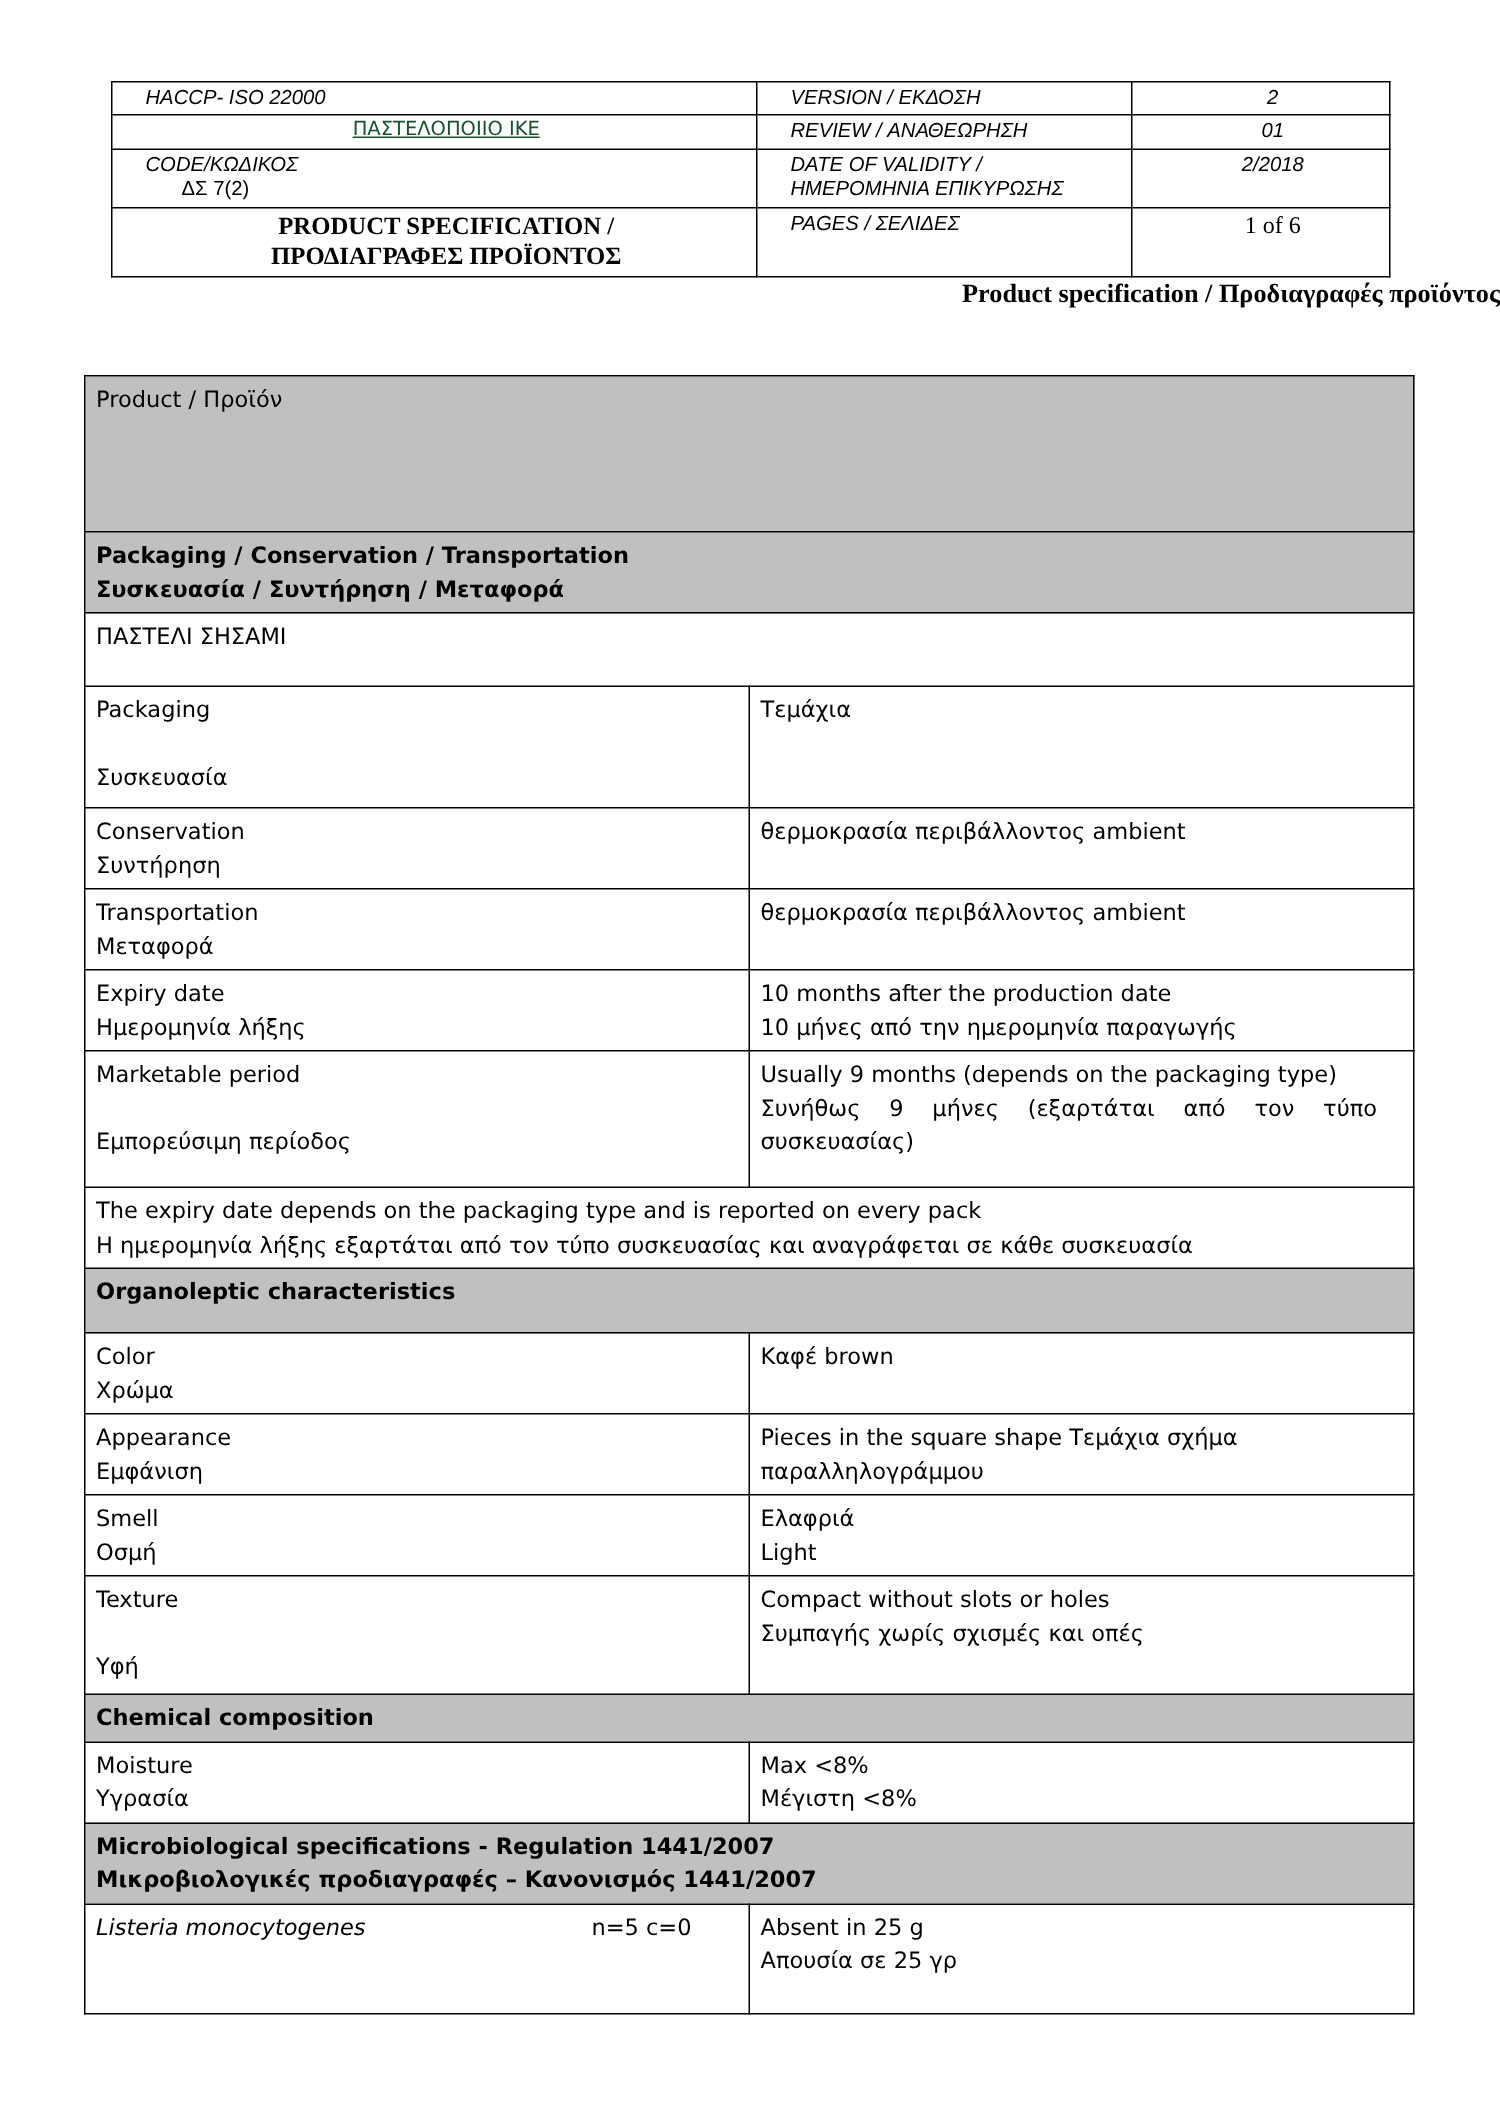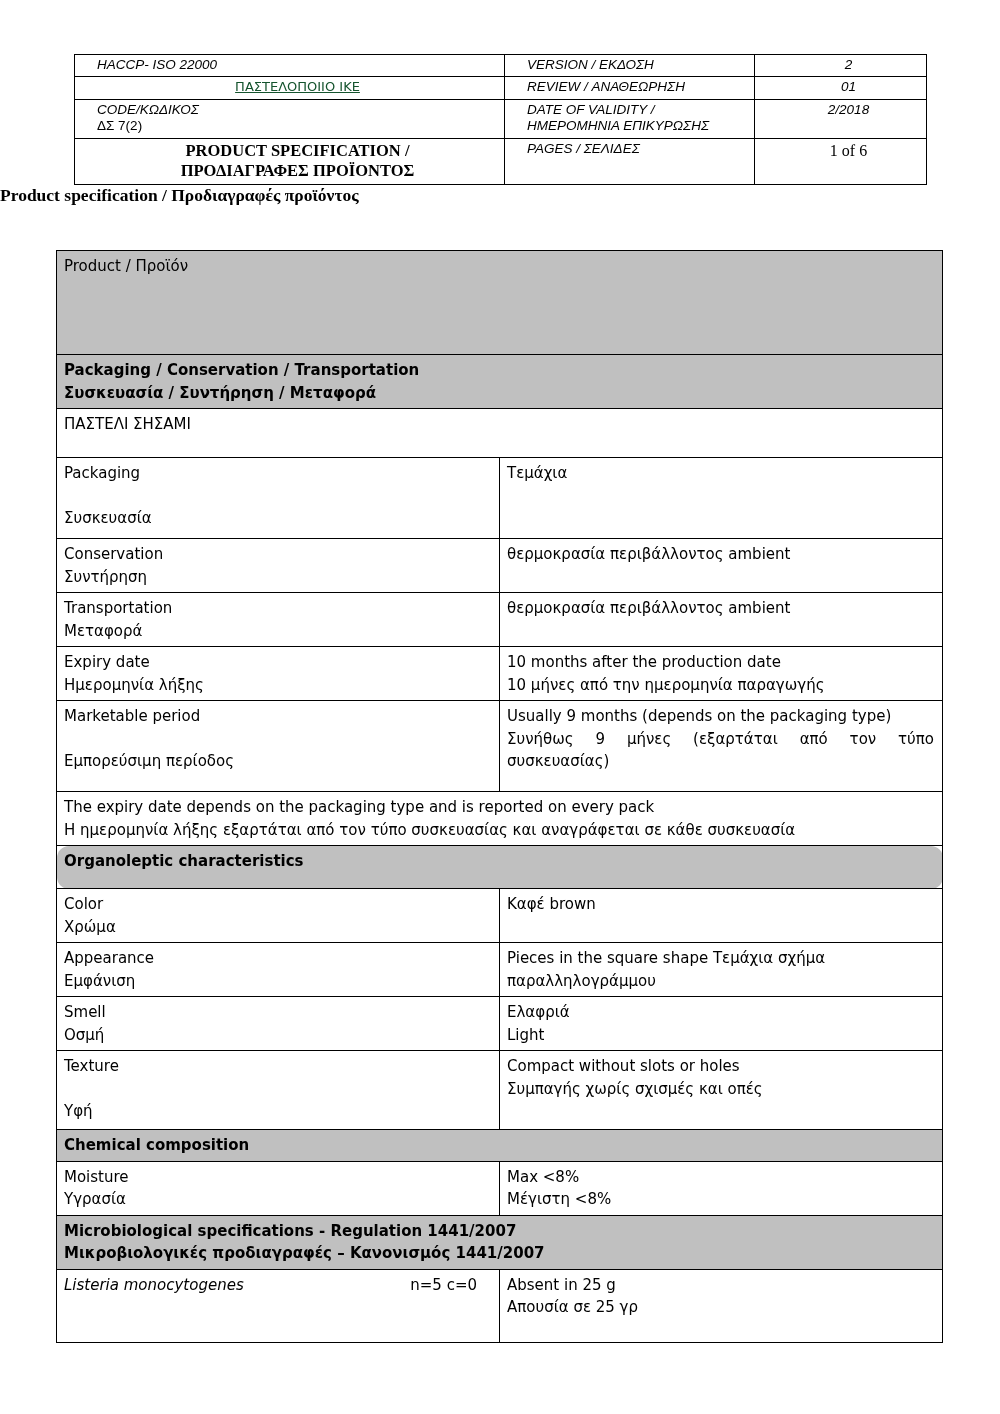--- a/index.html
+++ b/index.html
@@ -46,21 +46,21 @@
     text-decoration: underline;
     font-style: normal;
     font-family: "DejaVu Sans", sans-serif;
     font-size: 13px;
   }
   .code-row-inner {
     display: flex;
     flex-direction: column;
   }
   .code-row-inner .c1 { width: 175px; }
-  .code-row-inner .c2 { flex: 1; font-style: normal; font-family: "Liberation Sans", sans-serif; }
+  .code-row-inner .c2 { flex: 1; font-style: normal; font-family: "Liberation Sans", sans-serif; margin-left: 24px; }
 
   .spec-title-cell {
     text-align: center;
     font-family: "Liberation Serif", serif;
     font-style: normal;
     font-weight: bold;
     font-size: 16.5px;
     line-height: 1.28;
     padding-top: 6px;
     padding-bottom: 6px;
@@ -73,40 +73,40 @@
     padding-top: 12px;
   }
   .hdr-twoline { line-height: 1.22; }
 
   
   .doc-title {
     position: absolute;
     left: 0;
     top: 185px;
     width: 1000px;
-    text-align: left;
+    text-align: right;
     font-family: "Liberation Serif", serif;
     font-weight: bold;
     font-size: 17.5px;
   }
 
   
   .main-table {
     position: absolute;
     left: 56px;
     top: 250px;
     width: 887px;
     border-collapse: collapse;
     table-layout: fixed;
     font-size: 15px;
     line-height: 1.5;
   }
   .main-table td {
     border: 1.7px solid #000;
-    padding: 4px 8px 4px 7px;
+    padding: 4px 24px 4px 7px;
     vertical-align: top;
   }
   .shade { background: #C0C0C0; }
   .bold  { font-weight: bold; }
 
   .c-label  { width: 444px; }
   .c-value  { width: auto; }
   .c-label-wide { width: 514px; }
 
   .tall-product { height: 95px; }
@@ -245,21 +245,21 @@
     </tr>
 
     <tr>
       <td colspan="2">
         <div>The expiry date depends on the packaging type and is reported on every pack</div>
         <div>Η ημερομηνία λήξης εξαρτάται από τον τύπο συσκευασίας και αναγράφεται σε κάθε συσκευασία</div>
       </td>
     </tr>
 
     <tr>
-      <td class="shade bold" colspan="2" style="height:34px;border-radius:12px;">Organoleptic characteristics</td>
+      <td class="shade bold" colspan="2" style="height:34px;">Organoleptic characteristics</td>
     </tr>
 
     <tr>
       <td class="c-label">
         <div>Color</div>
         <div>Χρώμα</div>
       </td>
       <td class="c-value">
         <div>Καφέ  brown</div>
       </td>

